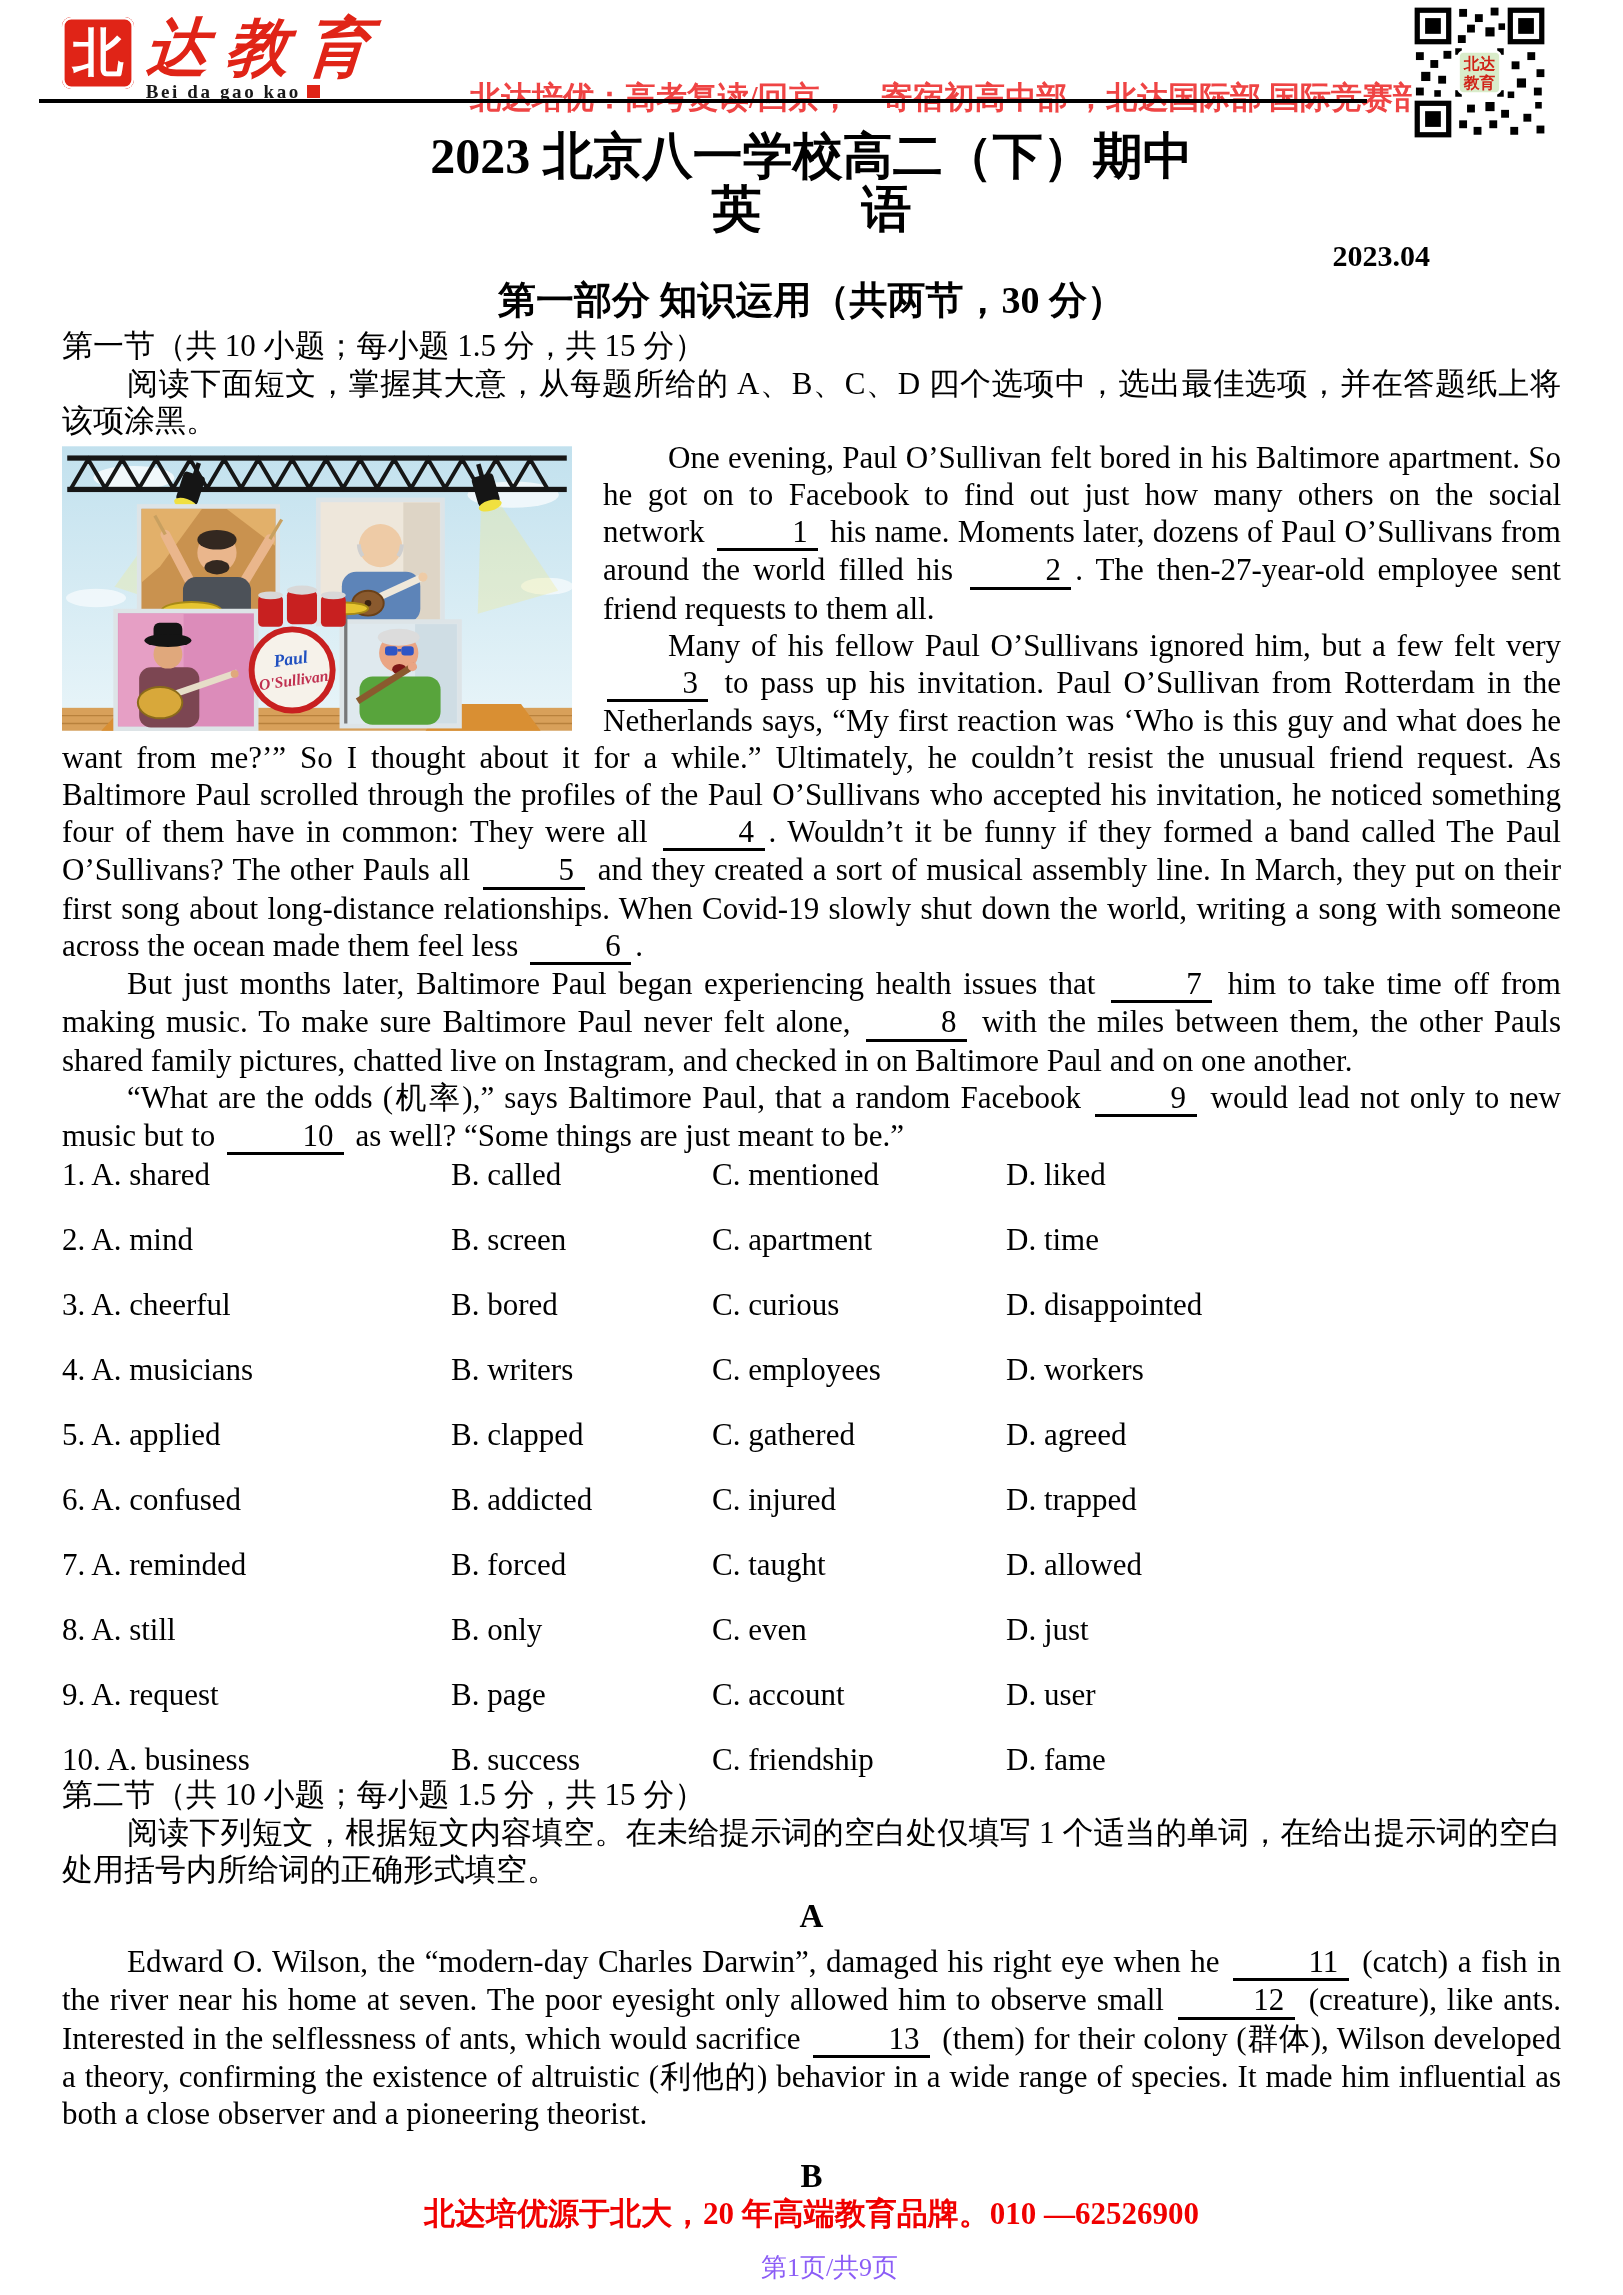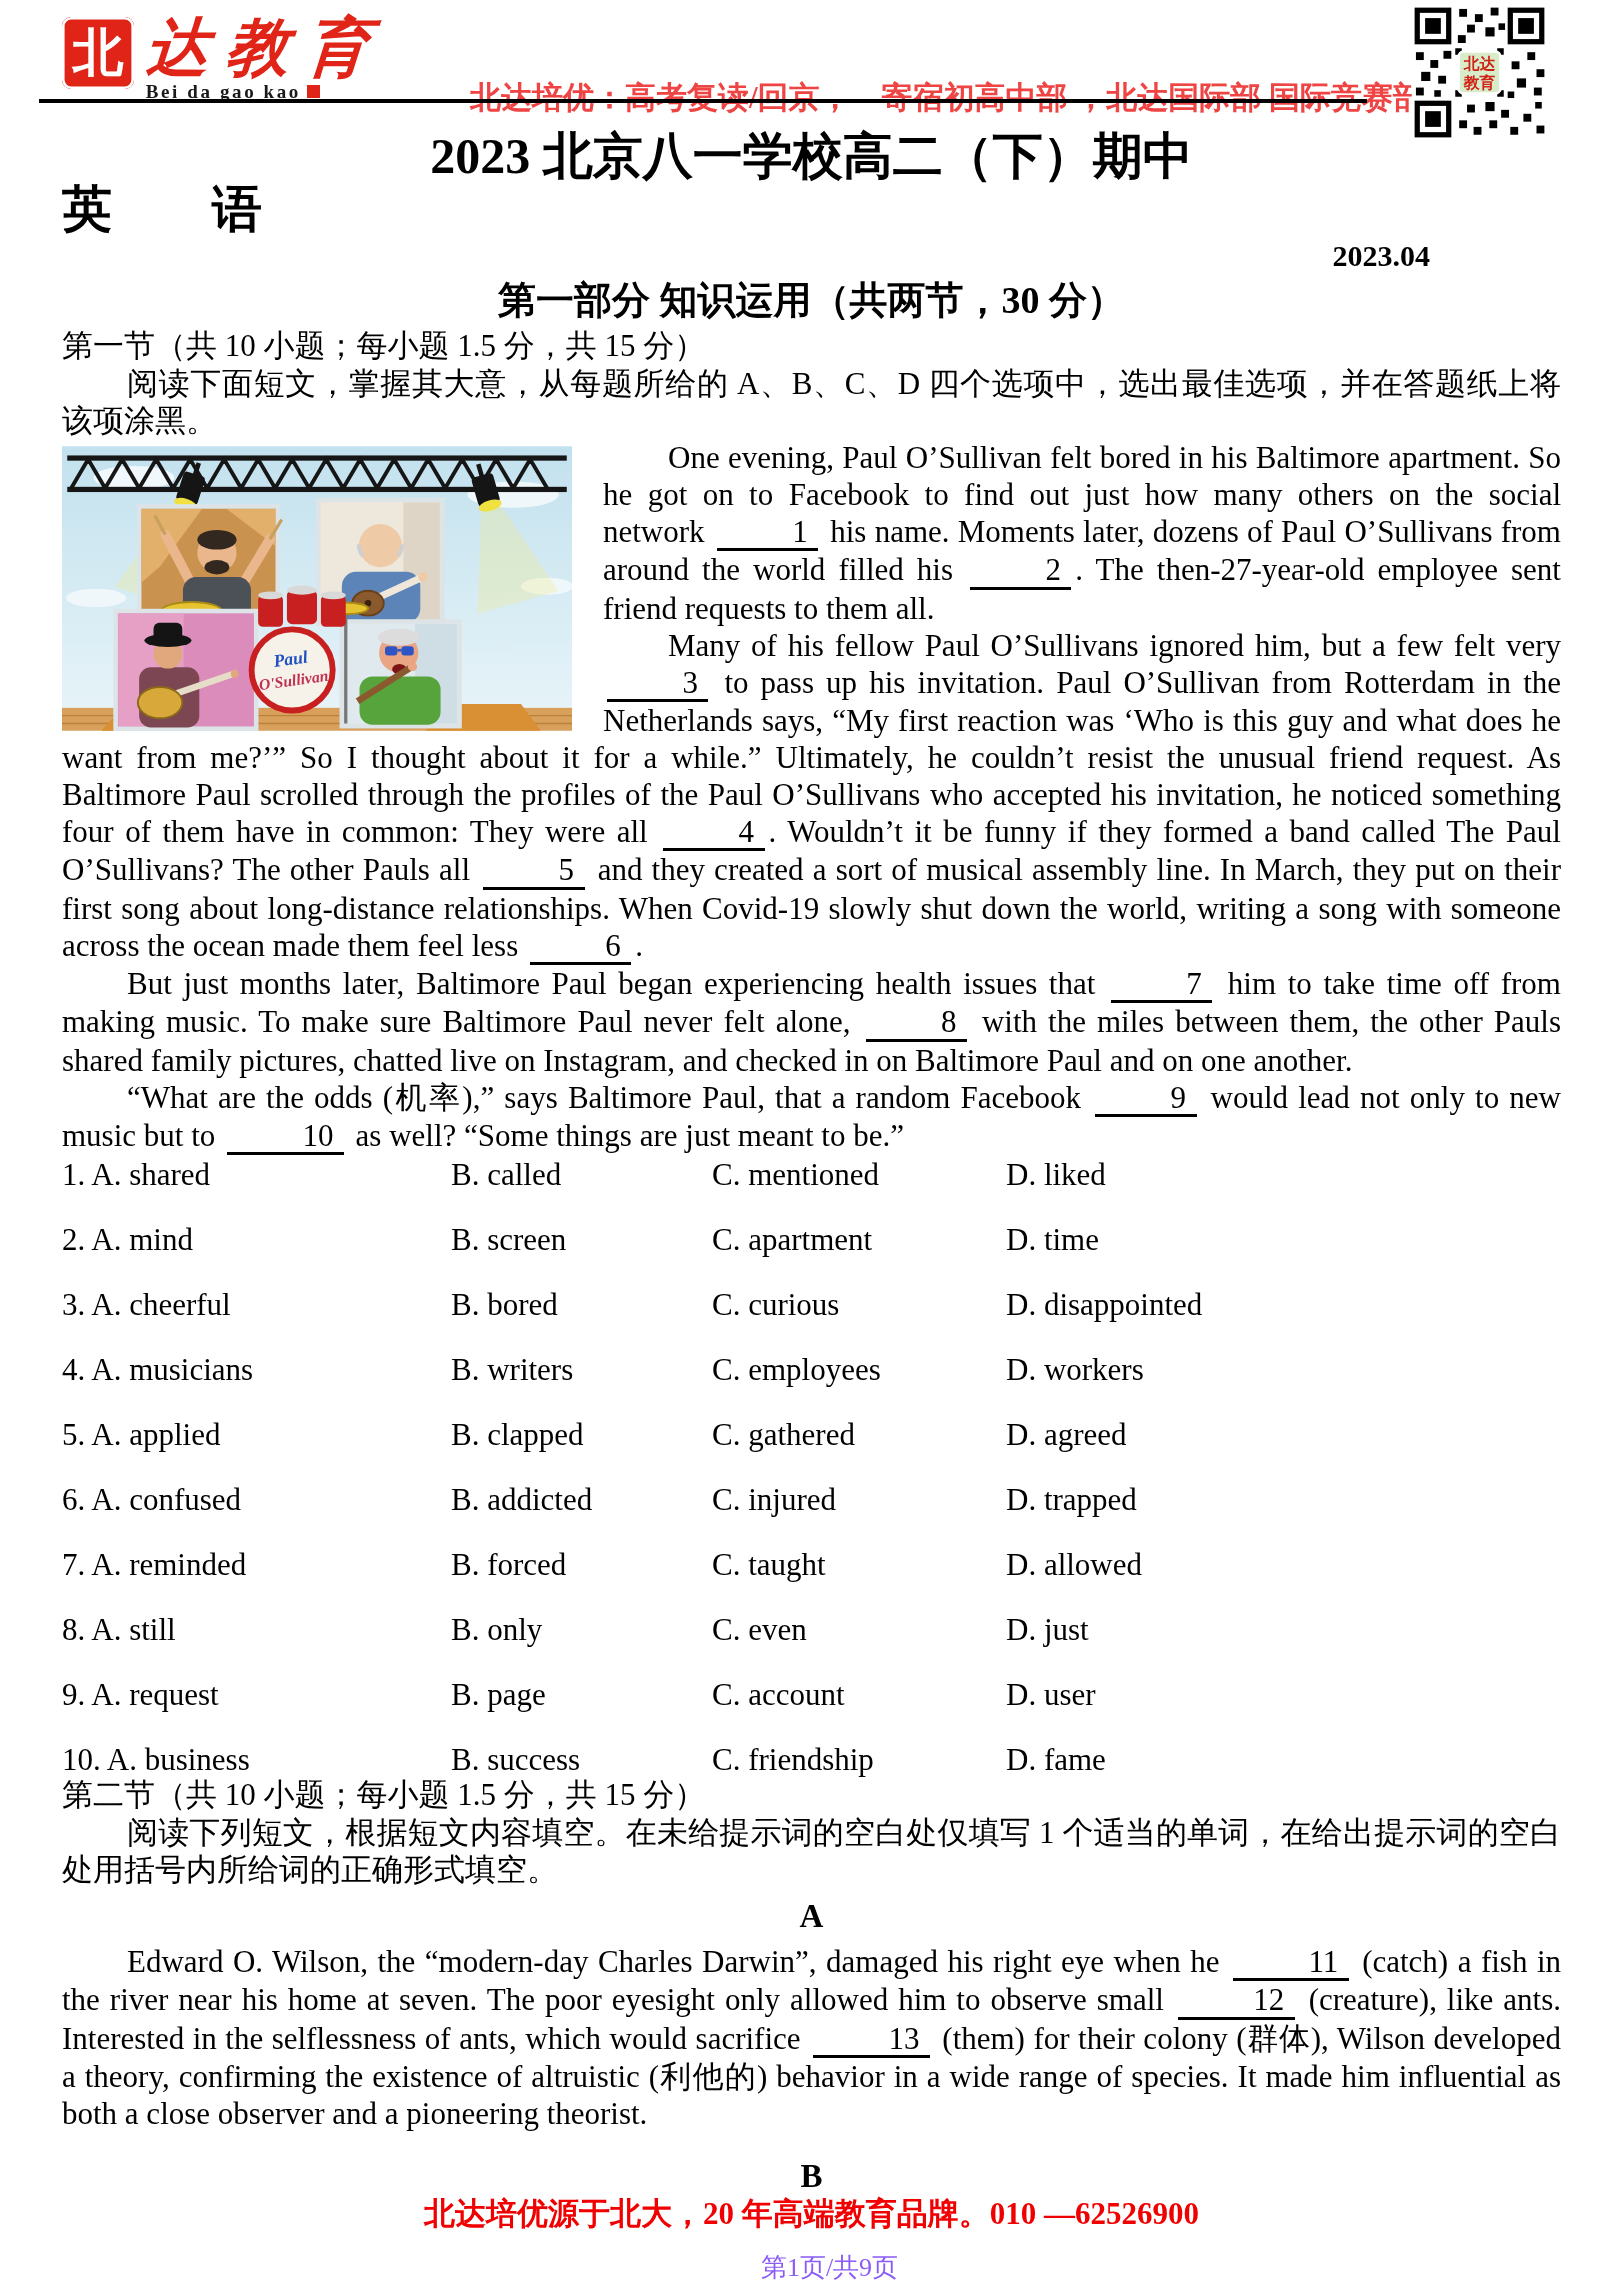--- a/index.html
+++ b/index.html
@@ -29,21 +29,21 @@
   .red-square{display:inline-block;width:13px;height:13px;background:#e02417;margin-left:6.5px;}
   .slogan{
     position:absolute;left:470px;top:48px;width:890px;
     color:#ef4444;font-size:31px;font-weight:bold;white-space:nowrap;line-height:34px;margin-top:33px;
   }
   .header-rule{position:absolute;left:39px;top:99px;width:1328px;height:3.9px;background:#000;}
   .qr{position:absolute;top:5.2px;right:76px;width:135px;height:135px;}
   
   .content{padding:0 62px;}
   .main-title{font-size:50px;font-weight:bold;text-align:center;line-height:52px;margin-top:19.6px;}
-  .subject{font-size:50px;font-weight:bold;line-height:52px;margin-top:1.3px;}
+  .subject{font-size:50px;font-weight:bold;text-align:center;line-height:52px;margin-top:1.3px;}
   .date{font-size:30px;font-weight:bold;text-align:right;padding-right:131px;line-height:33px;margin-top:3.9px;}
   .part-heading{font-size:38px;font-weight:bold;text-align:center;line-height:41px;margin:7.9px 0 6.5px;}
   .body-text{font-size:31px;line-height:37px;text-align:justify;}
   .sec-heading{font-size:31px;line-height:38px;}
   .indent{text-indent:65px;}
   p{margin:0;}
   .cloze{overflow:visible;}
   .illus{
     float:left;width:510px;height:285px;margin:6.5px 31px 3.9px 0;
   }

